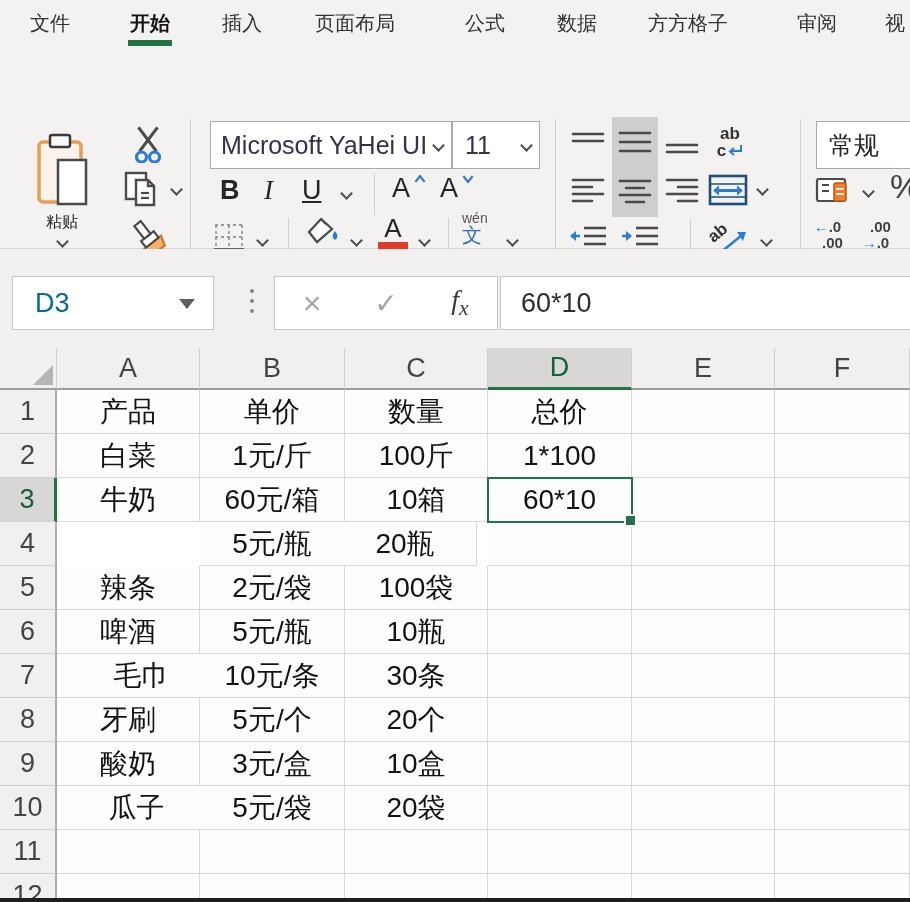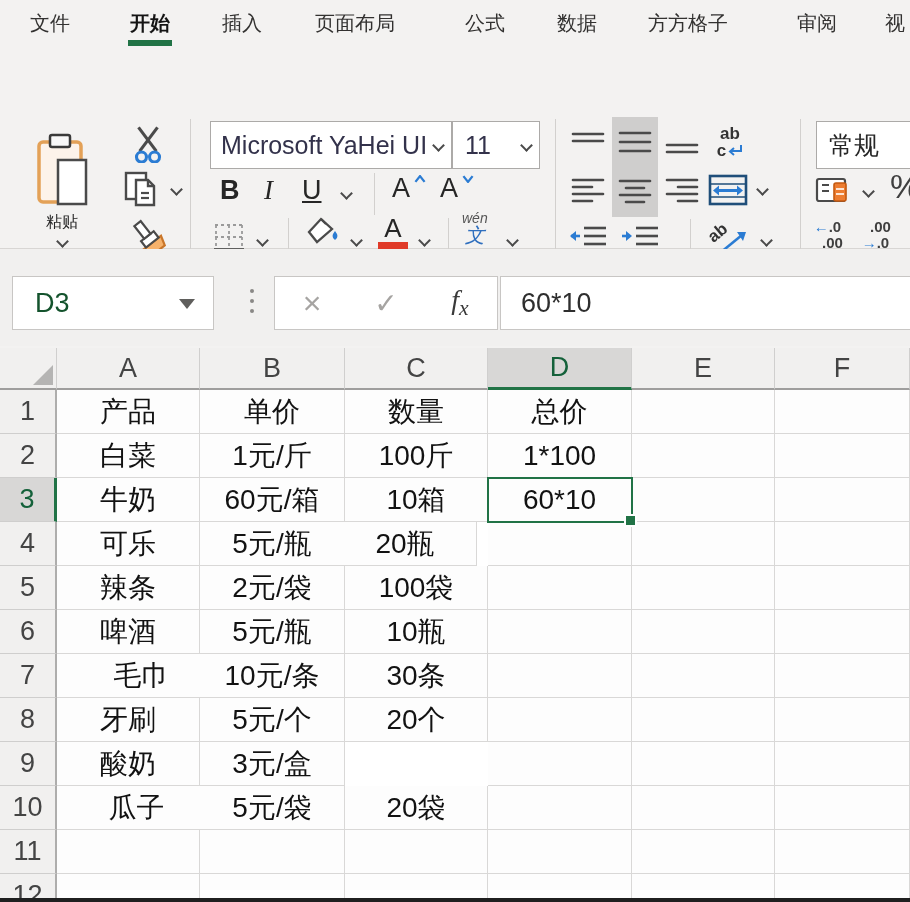--- a/index.html
+++ b/index.html
@@ -35,21 +35,21 @@
   
   .alico line{stroke:#4a4a4a;stroke-width:2.6;stroke-linecap:round;}
   .icbox{position:absolute;display:flex;align-items:center;justify-content:center;}
 
   .mini2{display:flex;flex-direction:column;line-height:1.05;font-size:15px;color:#3f3f3f;font-weight:bold;}
   .blu{color:#2b7cd3;}
 
   
   #fbar{position:absolute;left:0;top:249px;width:910px;height:97px;background:#f1f0ef;}
   .whitebox{position:absolute;background:#fff;border:1px solid #c8c6c4;}
-  #namebox-text{position:absolute;left:22px;top:11px;font-size:27px;color:#14532d;}
+  #namebox-text{position:absolute;left:22px;top:11px;font-size:27px;color:#0369a1;}
   .dd-tri{position:absolute;width:0;height:0;border-left:8px solid transparent;border-right:8px solid transparent;border-top:10px solid #5f5e5c;}
   .dotcol{position:absolute;display:flex;flex-direction:column;gap:6px;}
   .dot{width:4px;height:4px;border-radius:50%;background:#8a8886;}
 
   
   #grid{position:absolute;left:0;top:348px;width:910px;height:554px;background:#fff;overflow:hidden;}
   .gh{position:absolute;top:0;height:42px;background:#f1f0ef;border-right:1px solid #d0cfce;border-bottom:2px solid #9f9e9d;
       display:flex;align-items:center;justify-content:center;font-size:27px;color:#444;box-sizing:border-box;}
   .gh.sel{background:#d8d7d6;color:#14613a;border-bottom:3px solid #217346;}
   .rh{position:absolute;left:0;width:57px;background:#f1f0ef;border-right:2px solid #aeadac;border-bottom:1px solid #cfcecd;
@@ -182,21 +182,21 @@
   </div>
   <i class="chv abs" style="left:352px;top:181px;"></i>
 
   <div class="abs" style="left:378px;top:160px;text-align:center;">
     <div style="font-size:26px;color:#262626;line-height:1;">A</div>
     <div class="redbar"></div>
   </div>
   <i class="chv abs" style="left:420px;top:181px;"></i>
   <div class="vsep" style="left:448px;top:163px;height:44px;"></div>
 
-  <div class="abs" style="left:462px;top:156px;text-align:center;line-height:1;font-style:italic;">
+  <div class="abs" style="left:462px;top:156px;text-align:left;line-height:1;">
     <div style="font-size:14px;color:#555;">wén</div>
     <div style="font-size:20px;color:#2f6fbe;">文</div>
   </div>
   <i class="chv abs" style="left:508px;top:181px;"></i>
 
   <div class="grp-label" style="left:320px;top:218px;width:96px;">字体</div>
   <div class="launcher" style="left:528px;top:224px;">
     <svg width="18" height="18" viewBox="0 0 14 14">
       <path d="M1.5,1.5 H7 M1.5,1.5 V7" fill="none" stroke="#5a5a5a" stroke-width="1.6"></path>
       <path d="M4.5,4.5 L11,11 M11,6.5 V11 H6.5" fill="none" stroke="#5a5a5a" stroke-width="1.6"></path>
@@ -389,21 +389,20 @@
     <div class="cell" style="left: 632px; top: 86px; width: 143px; height: 44px;"></div>
     <div class="cell" style="left: 775px; top: 86px; width: 135px; height: 44px;"></div>
     <div class="rh sel" style="top: 130px; height: 44px;">3</div>
     <div class="cell" style="left: 57px; top: 130px; width: 143px; height: 44px;">牛奶</div>
     <div class="cell" style="left: 200px; top: 130px; width: 145px; height: 44px;">60元/箱</div>
     <div class="cell" style="left: 345px; top: 130px; width: 143px; height: 44px;">10箱</div>
     <div class="cell" style="left: 488px; top: 130px; width: 144px; height: 44px;">60*10</div>
     <div class="cell" style="left: 632px; top: 130px; width: 143px; height: 44px;"></div>
     <div class="cell" style="left: 775px; top: 130px; width: 135px; height: 44px;"></div>
     <div class="rh" style="top: 174px; height: 44px;">4</div>
-    <div class="cell" style="left: 57px; top: 174px; width: 143px; height: 44px;">可乐</div>
     <div class="cell" style="left: 200px; top: 174px; width: 145px; height: 44px;">5元/瓶</div>
     <div class="cell" style="left: 334px; top: 174px; width: 143px; height: 44px;">20瓶</div>
     <div class="cell" style="left: 488px; top: 174px; width: 144px; height: 44px;"></div>
     <div class="cell" style="left: 632px; top: 174px; width: 143px; height: 44px;"></div>
     <div class="cell" style="left: 775px; top: 174px; width: 135px; height: 44px;"></div>
     <div class="rh" style="top: 218px; height: 44px;">5</div>
     <div class="cell" style="left: 57px; top: 218px; width: 143px; height: 44px;">辣条</div>
     <div class="cell" style="left: 200px; top: 218px; width: 145px; height: 44px;">2元/袋</div>
     <div class="cell" style="left: 345px; top: 218px; width: 143px; height: 44px;">100袋</div>
     <div class="cell" style="left: 488px; top: 218px; width: 144px; height: 44px;"></div>
@@ -426,20 +425,21 @@
     <div class="rh" style="top: 350px; height: 44px;">8</div>
     <div class="cell" style="left: 57px; top: 350px; width: 143px; height: 44px;">牙刷</div>
     <div class="cell" style="left: 200px; top: 350px; width: 145px; height: 44px;">5元/个</div>
     <div class="cell" style="left: 345px; top: 350px; width: 143px; height: 44px;">20个</div>
     <div class="cell" style="left: 488px; top: 350px; width: 144px; height: 44px;"></div>
     <div class="cell" style="left: 632px; top: 350px; width: 143px; height: 44px;"></div>
     <div class="cell" style="left: 775px; top: 350px; width: 135px; height: 44px;"></div>
     <div class="rh" style="top: 394px; height: 44px;">9</div>
     <div class="cell" style="left: 57px; top: 394px; width: 143px; height: 44px;">酸奶</div>
     <div class="cell" style="left: 200px; top: 394px; width: 145px; height: 44px;">3元/盒</div>
+    <div class="cell" style="left: 345px; top: 394px; width: 143px; height: 44px;">10盒</div>
     <div class="cell" style="left: 488px; top: 394px; width: 144px; height: 44px;"></div>
     <div class="cell" style="left: 632px; top: 394px; width: 143px; height: 44px;"></div>
     <div class="cell" style="left: 775px; top: 394px; width: 135px; height: 44px;"></div>
     <div class="rh" style="top: 438px; height: 44px;">10</div>
     <div class="cell" style="left: 57px; top: 438px; width: 160px; height: 44px;">瓜子</div>
     <div class="cell" style="left: 200px; top: 438px; width: 145px; height: 44px;">5元/袋</div>
     <div class="cell" style="left: 345px; top: 438px; width: 143px; height: 44px;">20袋</div>
     <div class="cell" style="left: 488px; top: 438px; width: 144px; height: 44px;"></div>
     <div class="cell" style="left: 632px; top: 438px; width: 143px; height: 44px;"></div>
     <div class="cell" style="left: 775px; top: 438px; width: 135px; height: 44px;"></div>

